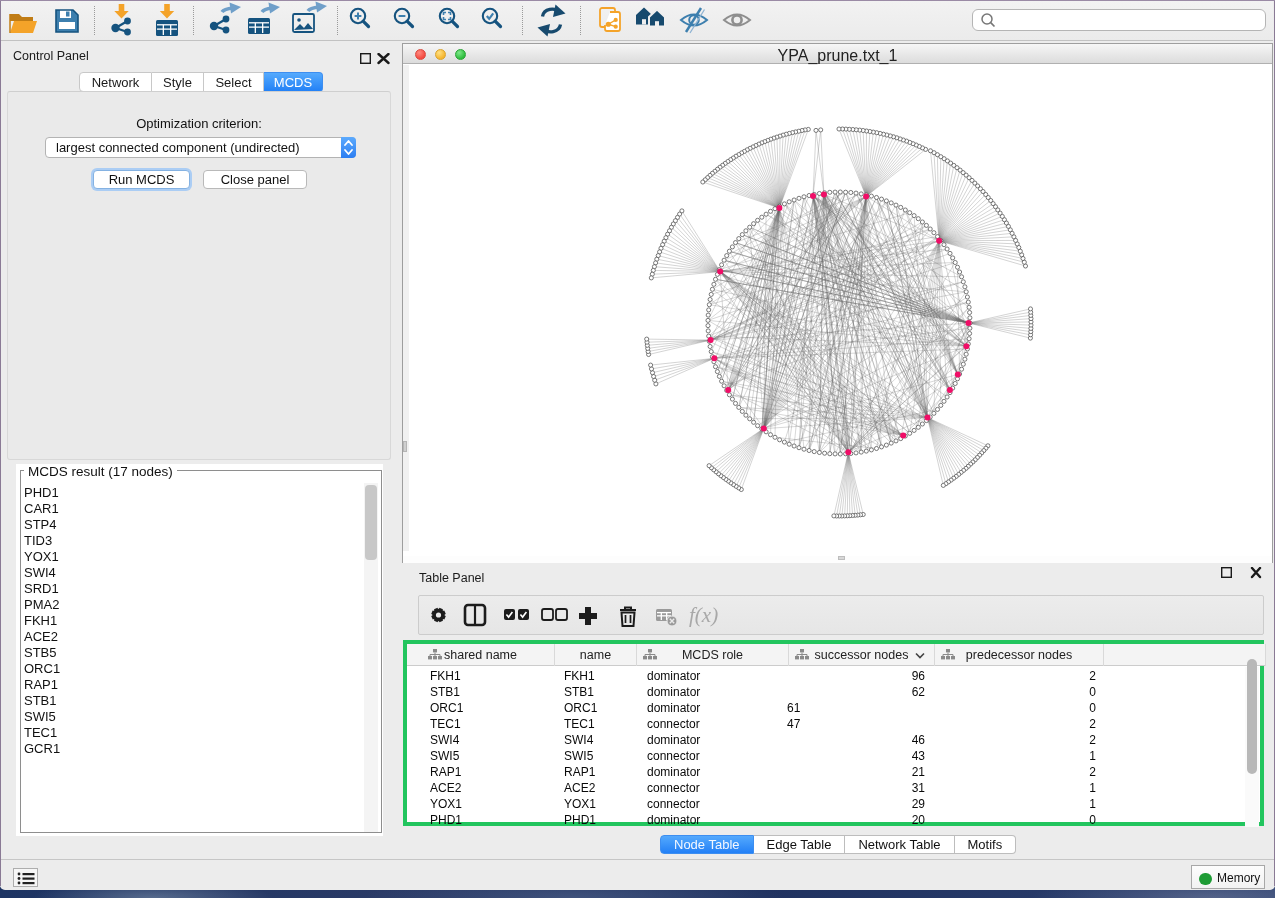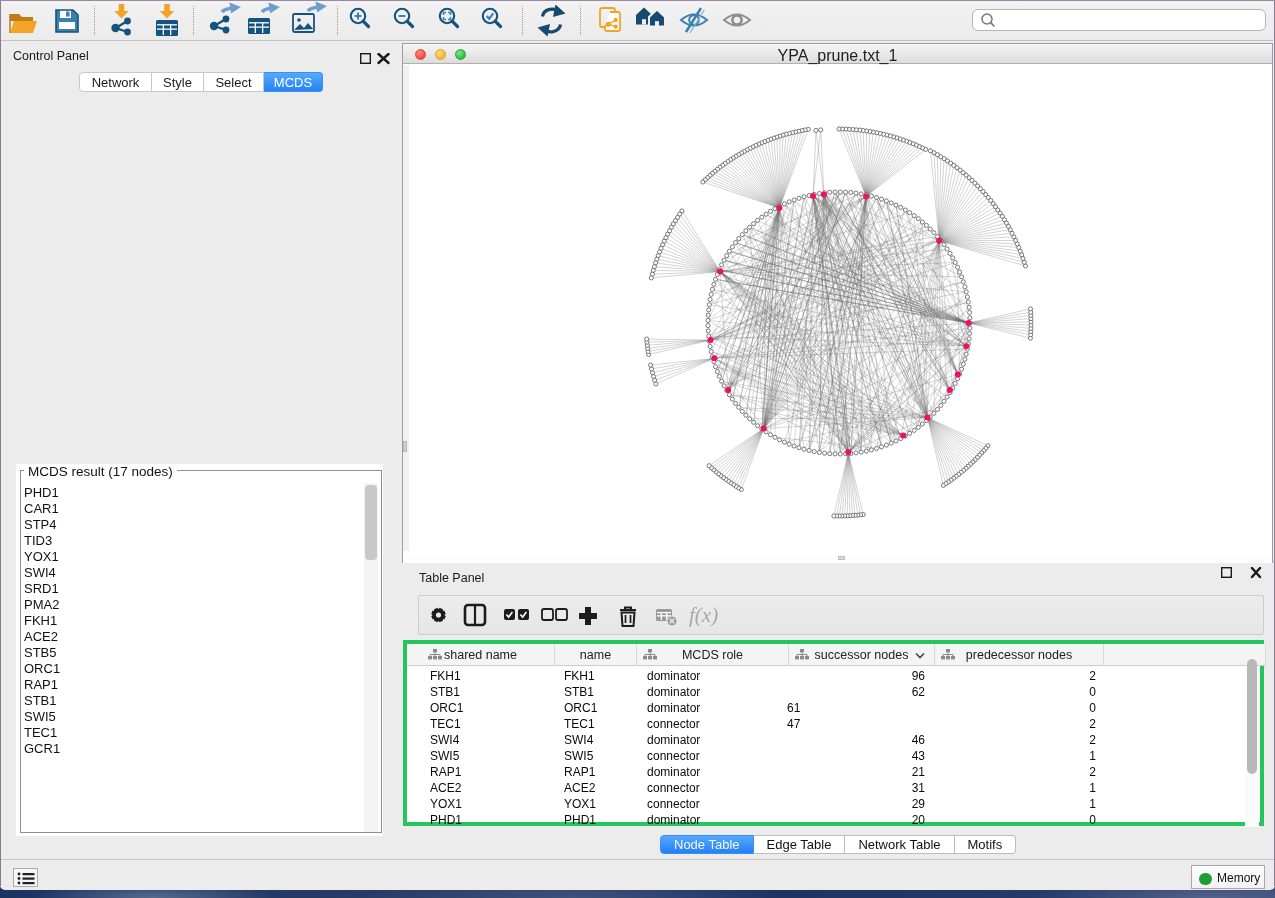--- a/index.html
+++ b/index.html
@@ -190,20 +190,29 @@
     <div class="ptitle" style="left:13px; top:7px;">Control Panel</div>
     <div class="wbtn" style="left:360px; top:11px;"><svg width="46" height="13">
           <rect x="0.7" y="0.7" width="9.6" height="9.6" fill="none" stroke="#1a1a1a" stroke-width="1.4"></rect>
           <path d="M 18.5,1 l10,9 M 28.5,1 l-10,9" stroke="#1a1a1a" stroke-width="2.4" stroke-linecap="round"></path>
         </svg></div>
     <div id="tabs">
       <div class="tab first" style="width:73px; padding:0;">Network</div>
       <div class="tab" style="width:52px; padding:0;">Style</div>
       <div class="tab" style="width:60px; padding:0;">Select</div>
       <div class="tab sel" style="width:59px; padding:0;">MCDS</div>
+    </div>
+    <div id="tabpanel">
+      <div id="optlabel">Optimization criterion:</div>
+      <div id="combo">largest connected component (undirected)<div class="stepper"><svg width="15" height="21">
+              <path d="M 4,8 l3.5,-4 3.5,4" fill="none" stroke="#fff" stroke-width="1.8" stroke-linecap="round" stroke-linejoin="round"></path>
+              <path d="M 4,13 l3.5,4 3.5,-4" fill="none" stroke="#fff" stroke-width="1.8" stroke-linecap="round" stroke-linejoin="round"></path>
+            </svg></div></div>
+      <div class="btn" id="runbtn">Run MCDS</div>
+      <div class="btn" id="closebtn">Close panel</div>
     </div>
     <div id="result">
       <div class="box"></div>
       <div class="legend">MCDS result (17 nodes)</div>
       <div id="mlist">PHD1<br>CAR1<br>STP4<br>TID3<br>YOX1<br>SWI4<br>SRD1<br>PMA2<br>FKH1<br>ACE2<br>STB5<br>ORC1<br>RAP1<br>STB1<br>SWI5<br>TEC1<br>GCR1</div>
       <div id="vsb">
           <div class="thumb"></div>
         </div>
     </div>
   </div>

